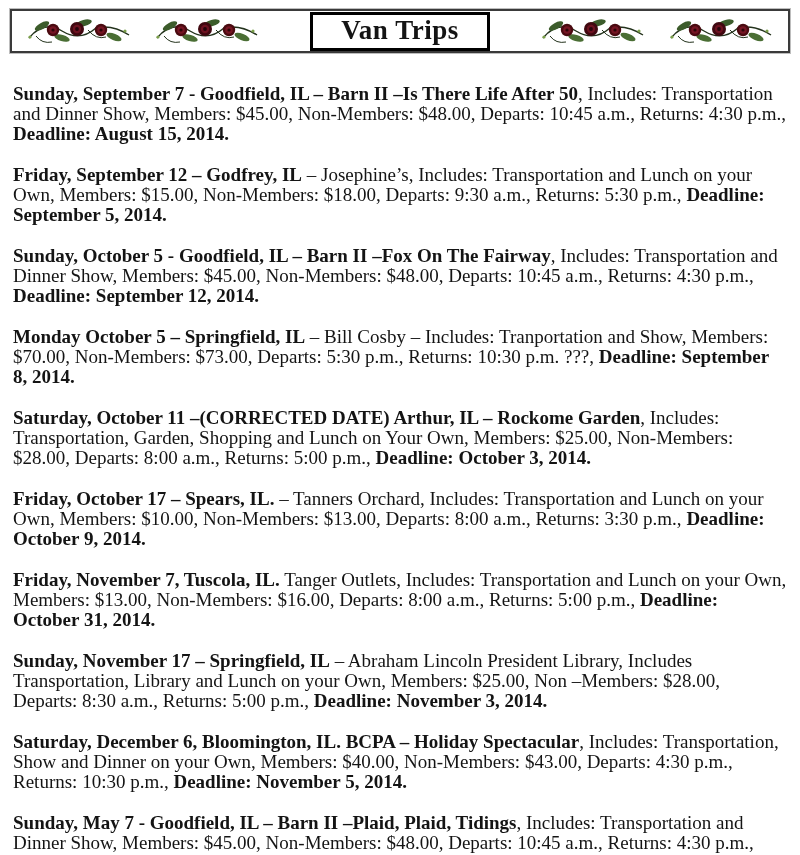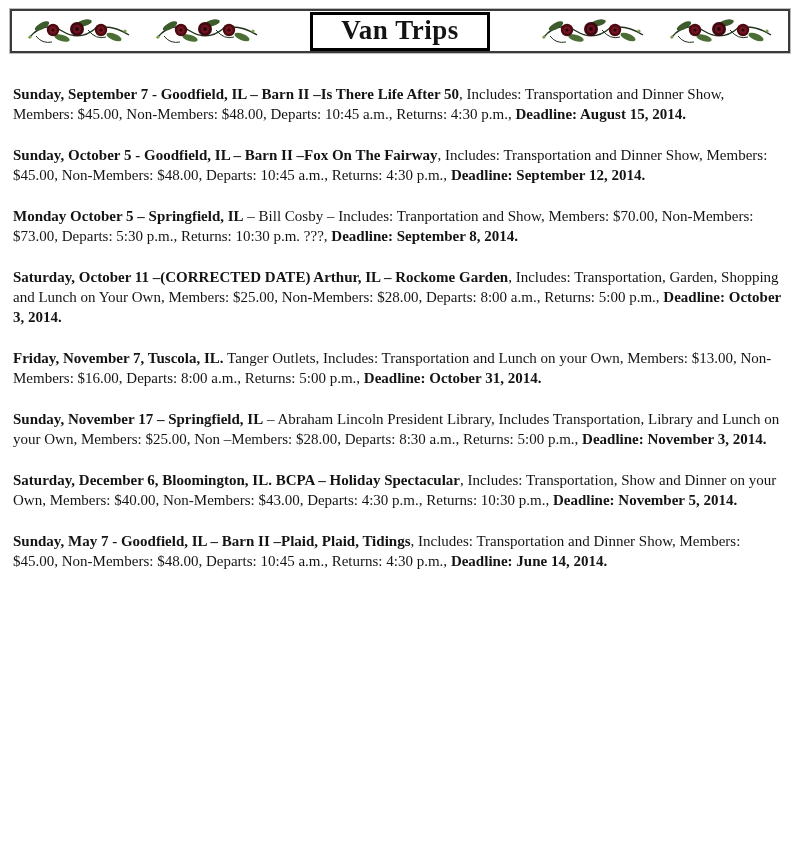--- a/index.html
+++ b/index.html
@@ -39,21 +39,21 @@
   .title {
     font-size: 27px;
     font-weight: 700;
     letter-spacing: .5px;
     white-space: nowrap;
   }
   .content {
     padding: 31px 3px 0 3px;
   }
   .trip {
-    font-size: 15px;
+    font-size: 19px;
     line-height: 20px;
     margin-bottom: 21px;
     text-align: left;
   }
   .trip .bold { font-weight: 700; }
   svg.defs { position: absolute; width: 0; height: 0; overflow: hidden; }
 </style>
 </head>
 <body>
 
@@ -112,28 +112,30 @@
         <svg viewBox="0 0 106 30">
             <use href="#rose-vine"></use>
           </svg>
       </span>
     </span>
   </header>
 
   <main class="content">
   <p class="trip"><span class="bold">Sunday, September 7 - Goodfield, IL – Barn II –Is There Life After 50</span><span>, Includes: Transportation and Dinner Show, Members: $45.00, Non-Members: $48.00, Departs: 10:45 a.m., Returns: 4:30 p.m., </span><span class="bold">Deadline: August 15, 2014.</span></p>
 
+  <p class="trip"><span class="bold">Friday, September 12 – Godfrey, IL</span><span> – Josephine’s, Includes: Transportation and Lunch on your Own, Members: $15.00, Non-Members: $18.00, Departs: 9:30 a.m., Returns: 5:30 p.m.,  </span><span class="bold">Deadline: September 5, 2014.</span></p>
 
 
   <p class="trip"><span class="bold">Sunday, October 5 - Goodfield, IL – Barn II –Fox On The Fairway</span><span>, Includes: Transportation and Dinner Show, Members: $45.00, Non-Members: $48.00, Departs: 10:45 a.m., Returns: 4:30 p.m., </span><span class="bold">Deadline: September 12, 2014.</span></p>
 
   <p class="trip"><span class="bold">Monday October 5 – Springfield, IL</span><span> – Bill Cosby – Includes: Tranportation and Show, Members: $70.00, Non-Members: $73.00, Departs: 5:30 p.m., Returns: 10:30 p.m. ???, </span><span class="bold">Deadline: September 8, 2014.</span></p>
 
   <p class="trip"><span class="bold">Saturday, October 11 –(CORRECTED DATE) Arthur, IL – Rockome Garden</span><span>, Includes: Transportation, Garden, Shopping and Lunch on Your Own, Members: $25.00, Non-Members: $28.00, Departs: 8:00 a.m., Returns: 5:00 p.m., </span><span class="bold">Deadline: October 3, 2014.</span></p>
 
+  <p class="trip"><span class="bold">Friday, October 17 – Spears, IL.</span><span> – Tanners Orchard, Includes: Transportation and Lunch on your Own, Members: $10.00, Non-Members: $13.00, Departs: 8:00 a.m., Returns: 3:30 p.m., </span><span class="bold">Deadline: October 9, 2014.</span></p>
 
   <p class="trip"><span class="bold">Friday, November 7, Tuscola, IL.</span><span> Tanger Outlets, Includes: Transportation and Lunch on your Own, Members: $13.00, Non-Members: $16.00, Departs: 8:00 a.m., Returns: 5:00 p.m., </span><span class="bold">Deadline: October 31, 2014.</span></p>
 
 
   <p class="trip"><span class="bold">Sunday, November 17 – Springfield, IL</span><span> – Abraham Lincoln President Library, Includes Transportation, Library and Lunch on your Own, Members: $25.00, Non –Members: $28.00, Departs: 8:30 a.m., Returns: 5:00 p.m., </span><span class="bold">Deadline: November 3, 2014.</span></p>
 
   <p class="trip"><span class="bold">Saturday, December 6, Bloomington, IL. BCPA – Holiday Spectacular</span><span>, Includes: Transportation, Show and Dinner on your Own, Members: $40.00, Non-Members: $43.00, Departs: 4:30 p.m., Returns: 10:30 p.m., </span><span class="bold">Deadline: November 5, 2014.</span></p>
 
   <p class="trip"><span class="bold">Sunday, May 7 - Goodfield, IL – Barn II –Plaid, Plaid, Tidings</span><span>, Includes: Transportation and Dinner Show, Members: $45.00, Non-Members: $48.00, Departs: 10:45 a.m., Returns: 4:30 p.m., </span><span class="bold">Deadline: June 14, 2014.</span></p>
 </main>

